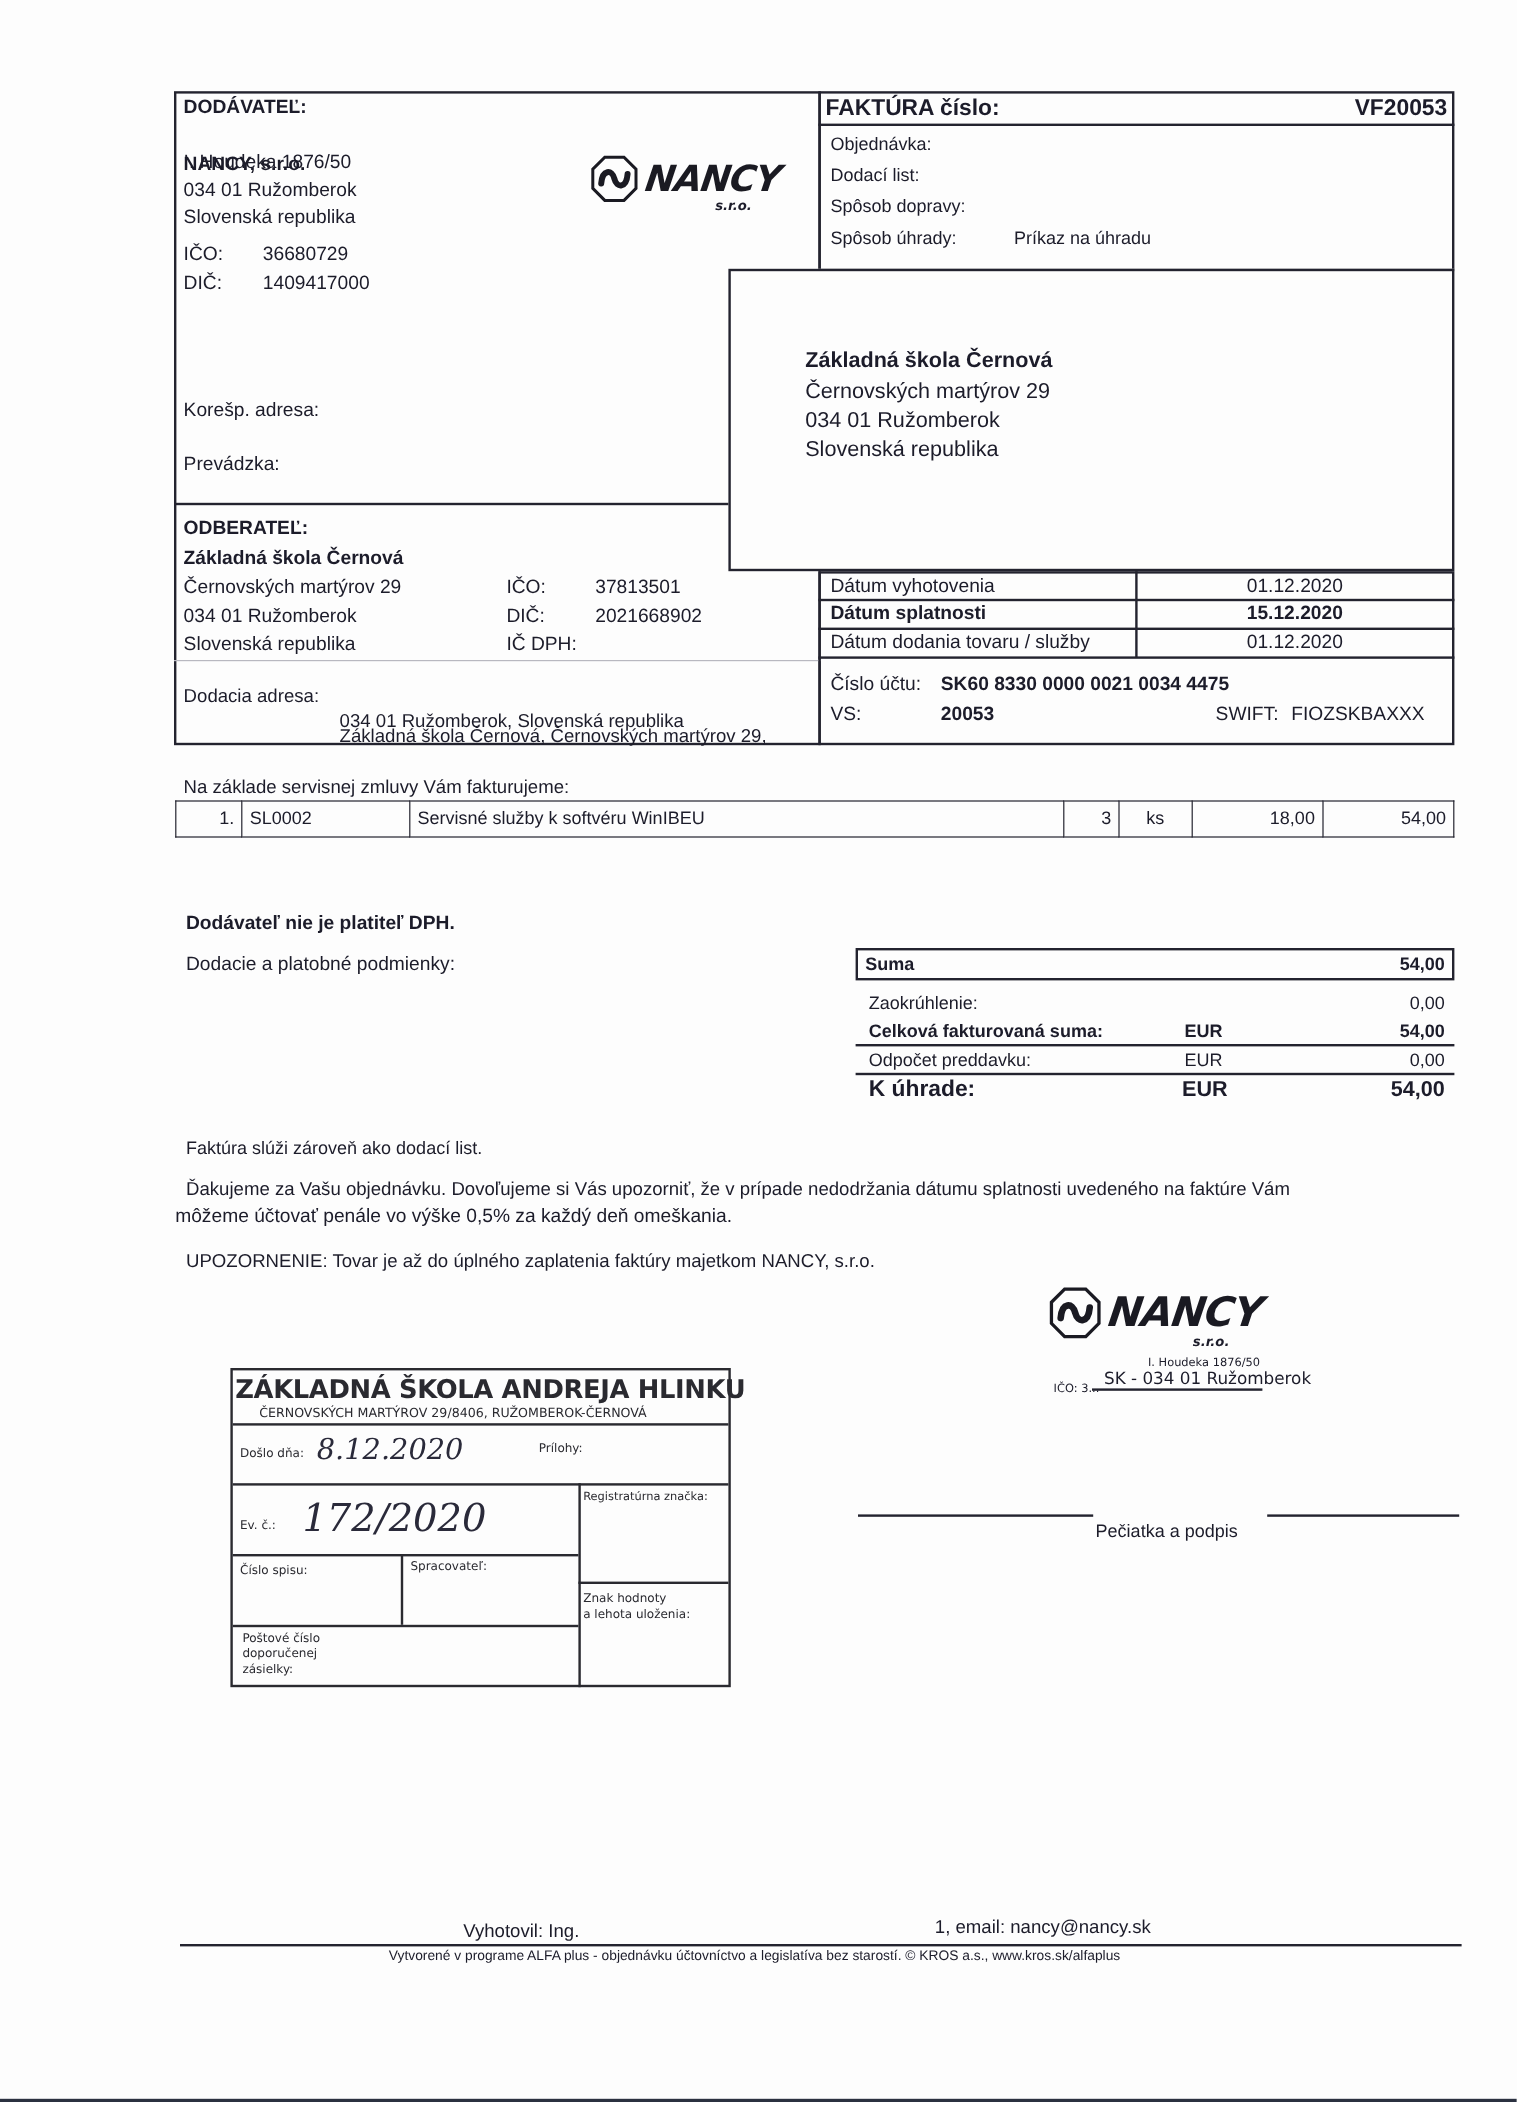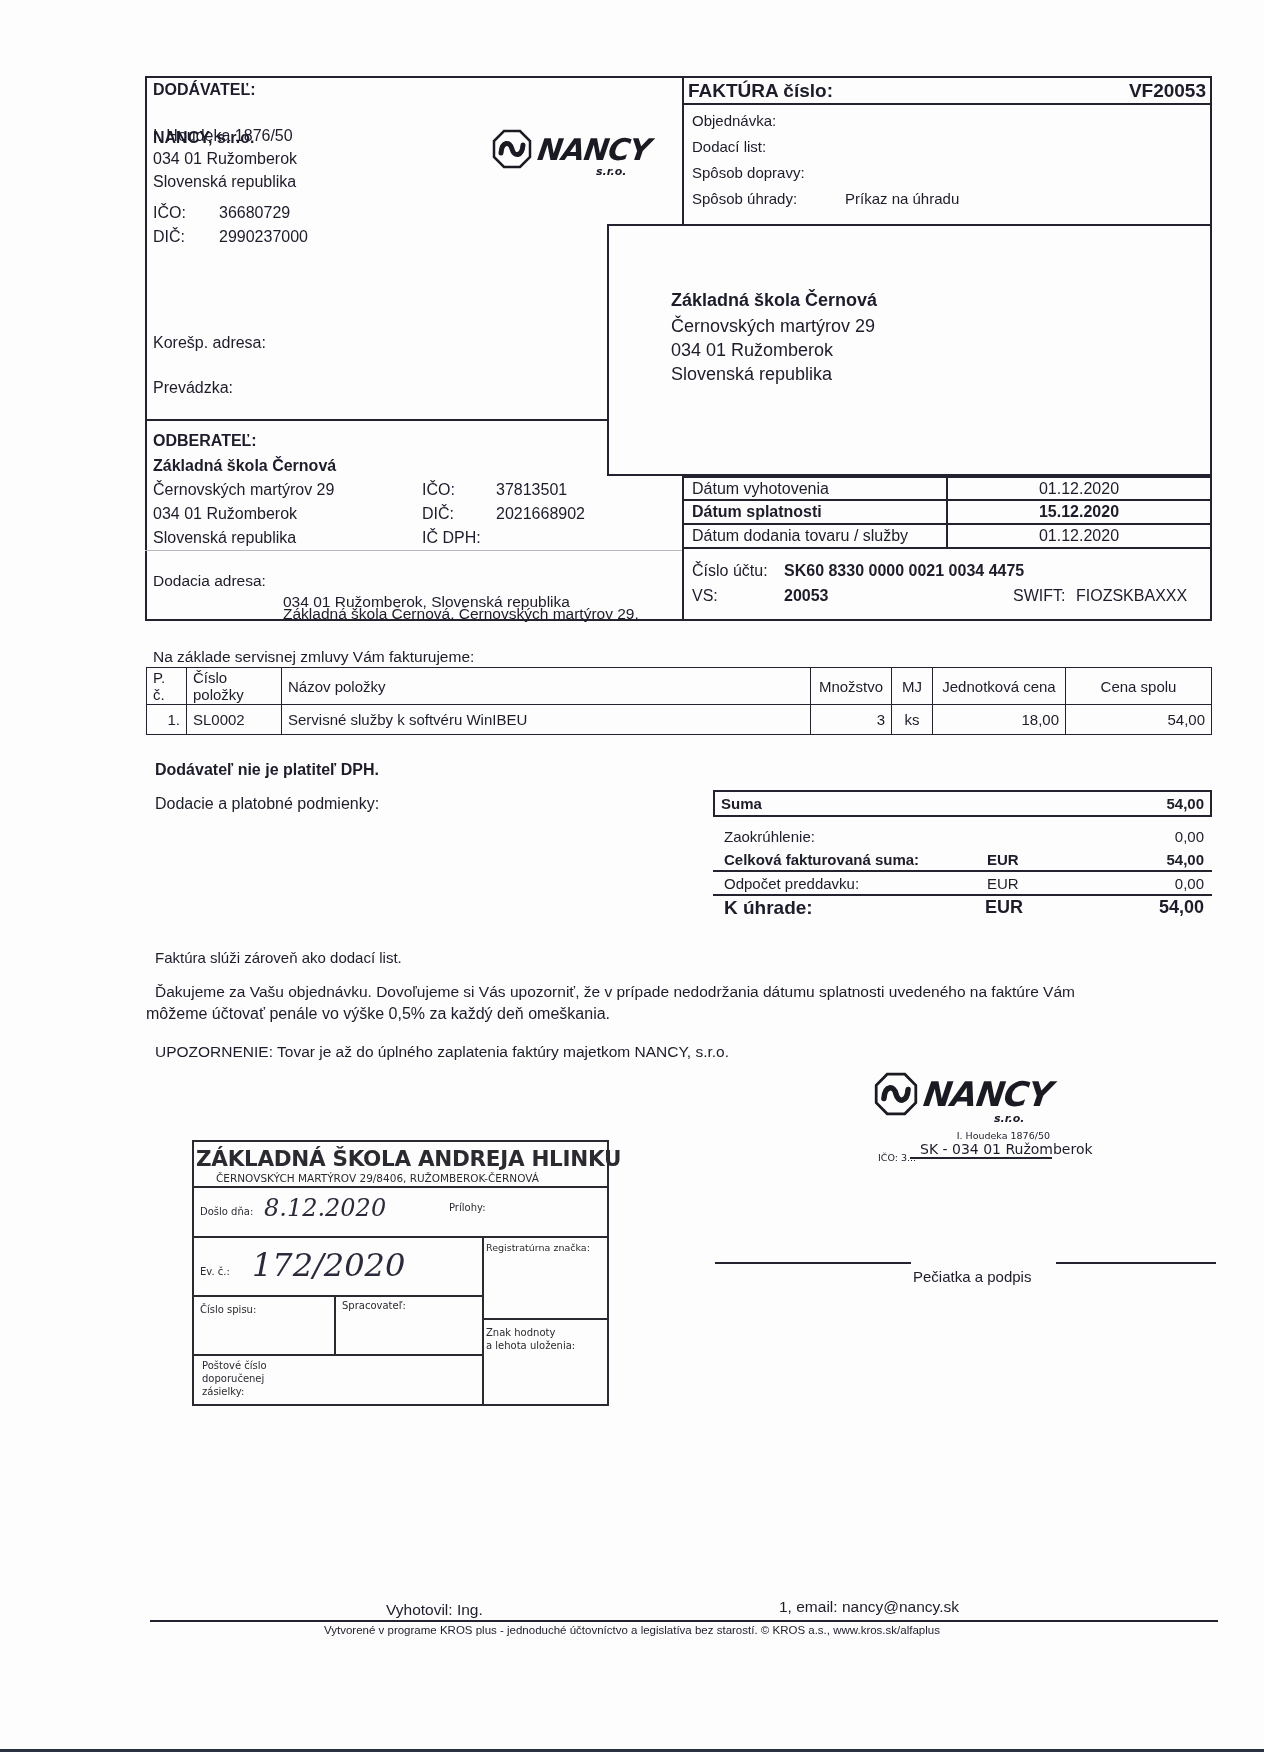--- a/index.html
+++ b/index.html
@@ -35,21 +35,21 @@
 
 <div class="box" style="left:145px;top:76px;width:539px;height:545px;"></div>
 <div class="t b" style="left:153px;top:81px;">DODÁVATEĽ:</div>
 <div class="t b" style="left:153px;top:104px;margin-top:25px;">NANCY, s.r.o.</div>
 <div class="t" style="left:153px;top:127px;">I. Houdeka 1876/50</div>
 <div class="t" style="left:153px;top:150px;">034 01 Ružomberok</div>
 <div class="t" style="left:153px;top:173px;">Slovenská republika</div>
 <div class="t" style="left:153px;top:204px;">IČO:</div>
 <div class="t" style="left:219px;top:204px;">36680729</div>
 <div class="t" style="left:153px;top:228px;">DIČ:</div>
-<div class="t" style="left:219px;top:228px;">2990237000</div>
+<div class="t" style="left:219px;top:228px;">1409417000</div>
 <div class="t" style="left:153px;top:334px;">Korešp. adresa:</div>
 <div class="t" style="left:153px;top:379px;">Prevádzka:</div>
 
 <div class="logo" style="left:492px;top:129px;">
   <svg class="oct" viewBox="0 0 40 40">
     <polygon points="12,2 28,2 38,12 38,28 28,38 12,38 2,28 2,12" fill="none" stroke="#1a1a22" stroke-width="2.5"></polygon>
     <path d="M9,24 C10,12 18,12 20,20 C22,28 30,28 31,16" fill="none" stroke="#1a1a22" stroke-width="5" stroke-linecap="round"></path>
   </svg>
   <span class="word">NANCY</span>
   <span class="sro" style="left:104px;top:36px;">s.r.o.</span>
@@ -103,29 +103,20 @@
 <div class="t" style="left:692px;top:562px;">Číslo účtu:</div>
 <div class="t b" style="left:784px;top:562px;">SK60 8330 0000 0021 0034 4475</div>
 <div class="t" style="left:692px;top:587px;">VS:</div>
 <div class="t b" style="left:784px;top:587px;">20053</div>
 <div class="t" style="left:1013px;top:587px;">SWIFT:</div>
 <div class="t" style="left:1076px;top:587px;">FIOZSKBAXXX</div>
 
 <div class="t" style="left:153px;top:648px;font-size:15.5px;">Na základe servisnej zmluvy Vám fakturujeme:</div>
 <table class="itab">
   <tbody>
-      <tr>
-    <td style="width:27px;">P. č.</td>
-    <td style="width:82px;">Číslo položky</td>
-    <td style="width:516px;">Názov položky</td>
-    <td style="width:68px;" class="center">Množstvo</td>
-    <td style="width:28px;" class="center">MJ</td>
-    <td style="width:120px;" class="center">Jednotková cena</td>
-    <td class="center">Cena spolu</td>
-  </tr>
   <tr class="r2">
     <td class="right">1.</td>
     <td>SL0002</td>
     <td>Servisné služby k softvéru WinIBEU</td>
     <td class="right">3</td>
     <td class="center">ks</td>
     <td class="right">18,00</td>
     <td class="right">54,00</td>
   </tr>
 </tbody>
@@ -195,15 +186,15 @@
   <div class="s" style="left:292px;top:198px;">a lehota uloženia:</div>
   <div class="hl" style="left:0;top:212px;width:288px;height:1.5px;background:#2a2a30;"></div>
   <div class="s" style="left:8px;top:218px;">Poštové číslo</div>
   <div class="s" style="left:8px;top:231px;">doporučenej</div>
   <div class="s" style="left:8px;top:244px;">zásielky:</div>
 </div>
 
 <div class="t" style="left:386px;top:1601px;font-size:15.5px;">Vyhotovil: Ing.</div>
 <div class="t" style="left:779px;top:1598px;font-size:15.5px;">1, email: nancy@nancy.sk</div>
 <div class="hl" style="left:150px;top:1620px;width:1068px;"></div>
-<div class="t" style="left:324px;top:1624px;font-size:11.5px;">Vytvorené v programe KROS plus - jednoduché účtovníctvo a legislatíva bez starostí. © KROS a.s., www.kros.sk/alfaplus</div>
+<div class="t" style="left:324px;top:1624px;font-size:11.5px;">Vytvorené v programe ALFA plus - objednávku účtovníctvo a legislatíva bez starostí. © KROS a.s., www.kros.sk/alfaplus</div>
 
 <div class="band"></div>
 
 </body></html>

